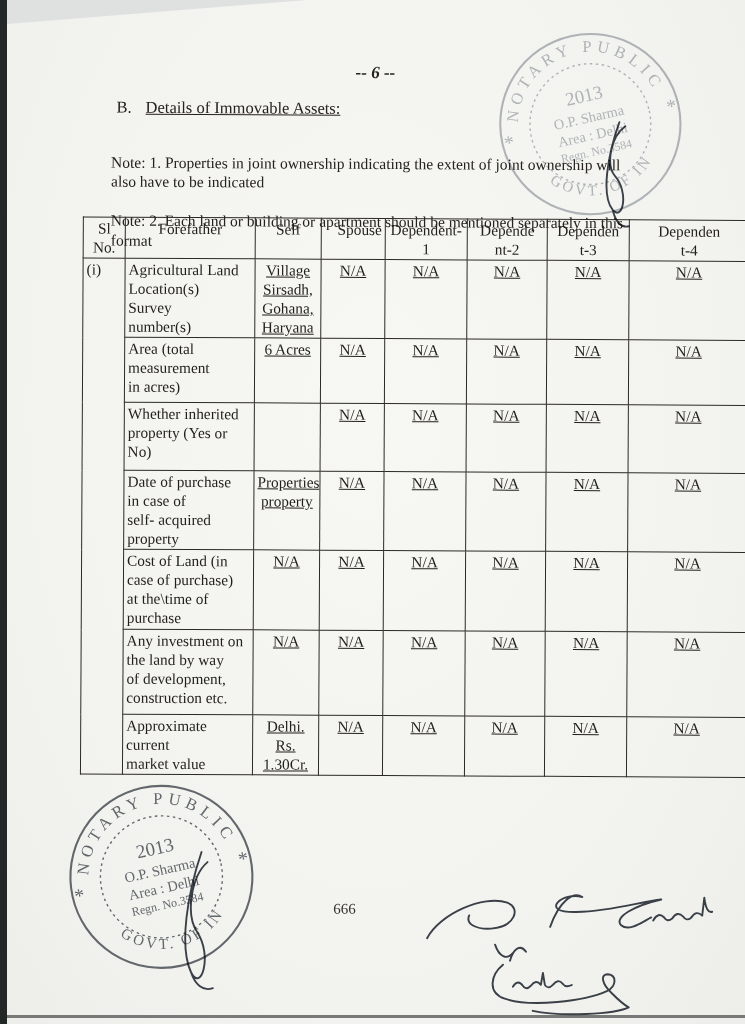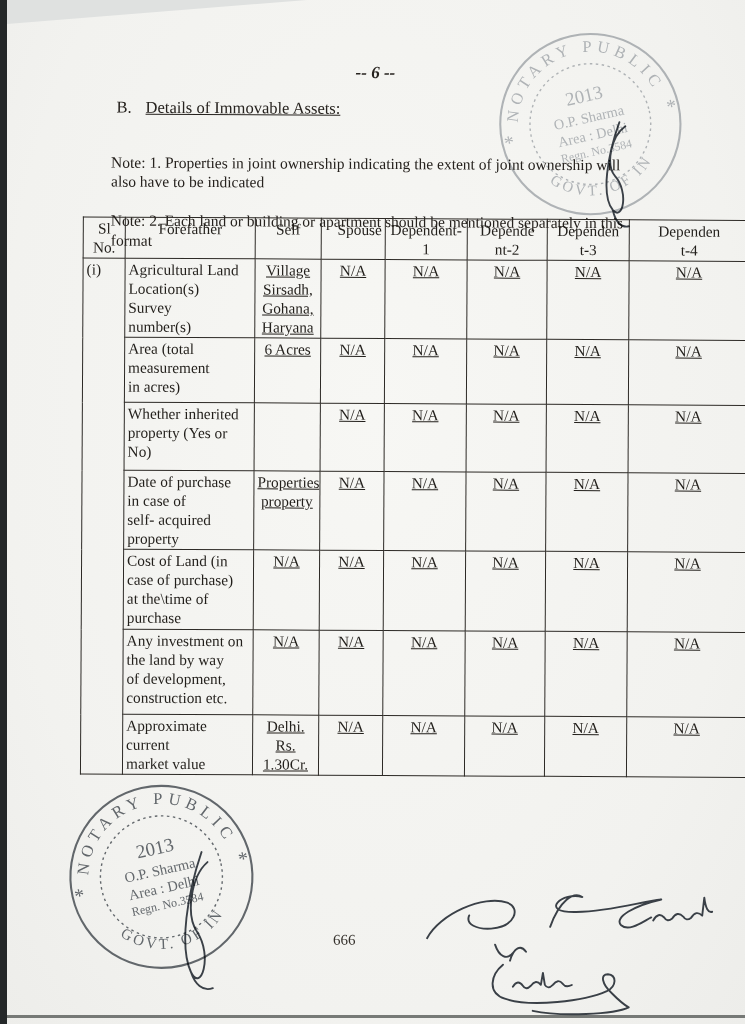--- a/index.html
+++ b/index.html
@@ -40,21 +40,21 @@
   .stamp-bottom{left:66px;top:776px;color:#42484e;opacity:.82;}
   .arc-top{font-size:16.5px;letter-spacing:5px;}
   .arc-bot{font-size:15px;letter-spacing:3px;}
   .star{font-size:20px;}
   .c-year{font-size:19px;}
   .c-name,.c-area{font-size:14.5px;}
   .c-regn{font-size:12px;}
 
   .ink{position:absolute;mix-blend-mode:multiply;}
   .ink path{fill:none;stroke:#2a3138;stroke-width:1.9;stroke-linecap:round;stroke-linejoin:round;opacity:.92;}
-  .footer-number{position:absolute;left:338px;top:930px;font-size:15px;color:#35312c;}
+  .footer-number{position:absolute;left:338px;top:899px;font-size:15px;color:#35312c;}
 </style>
 </head>
 <body>
 
 <div class="page">
   <div class="scan-top-gap"></div>
   <div class="scan-left-strip"></div>
   <div class="scan-bottom-line"></div>
 
   <div class="content">

